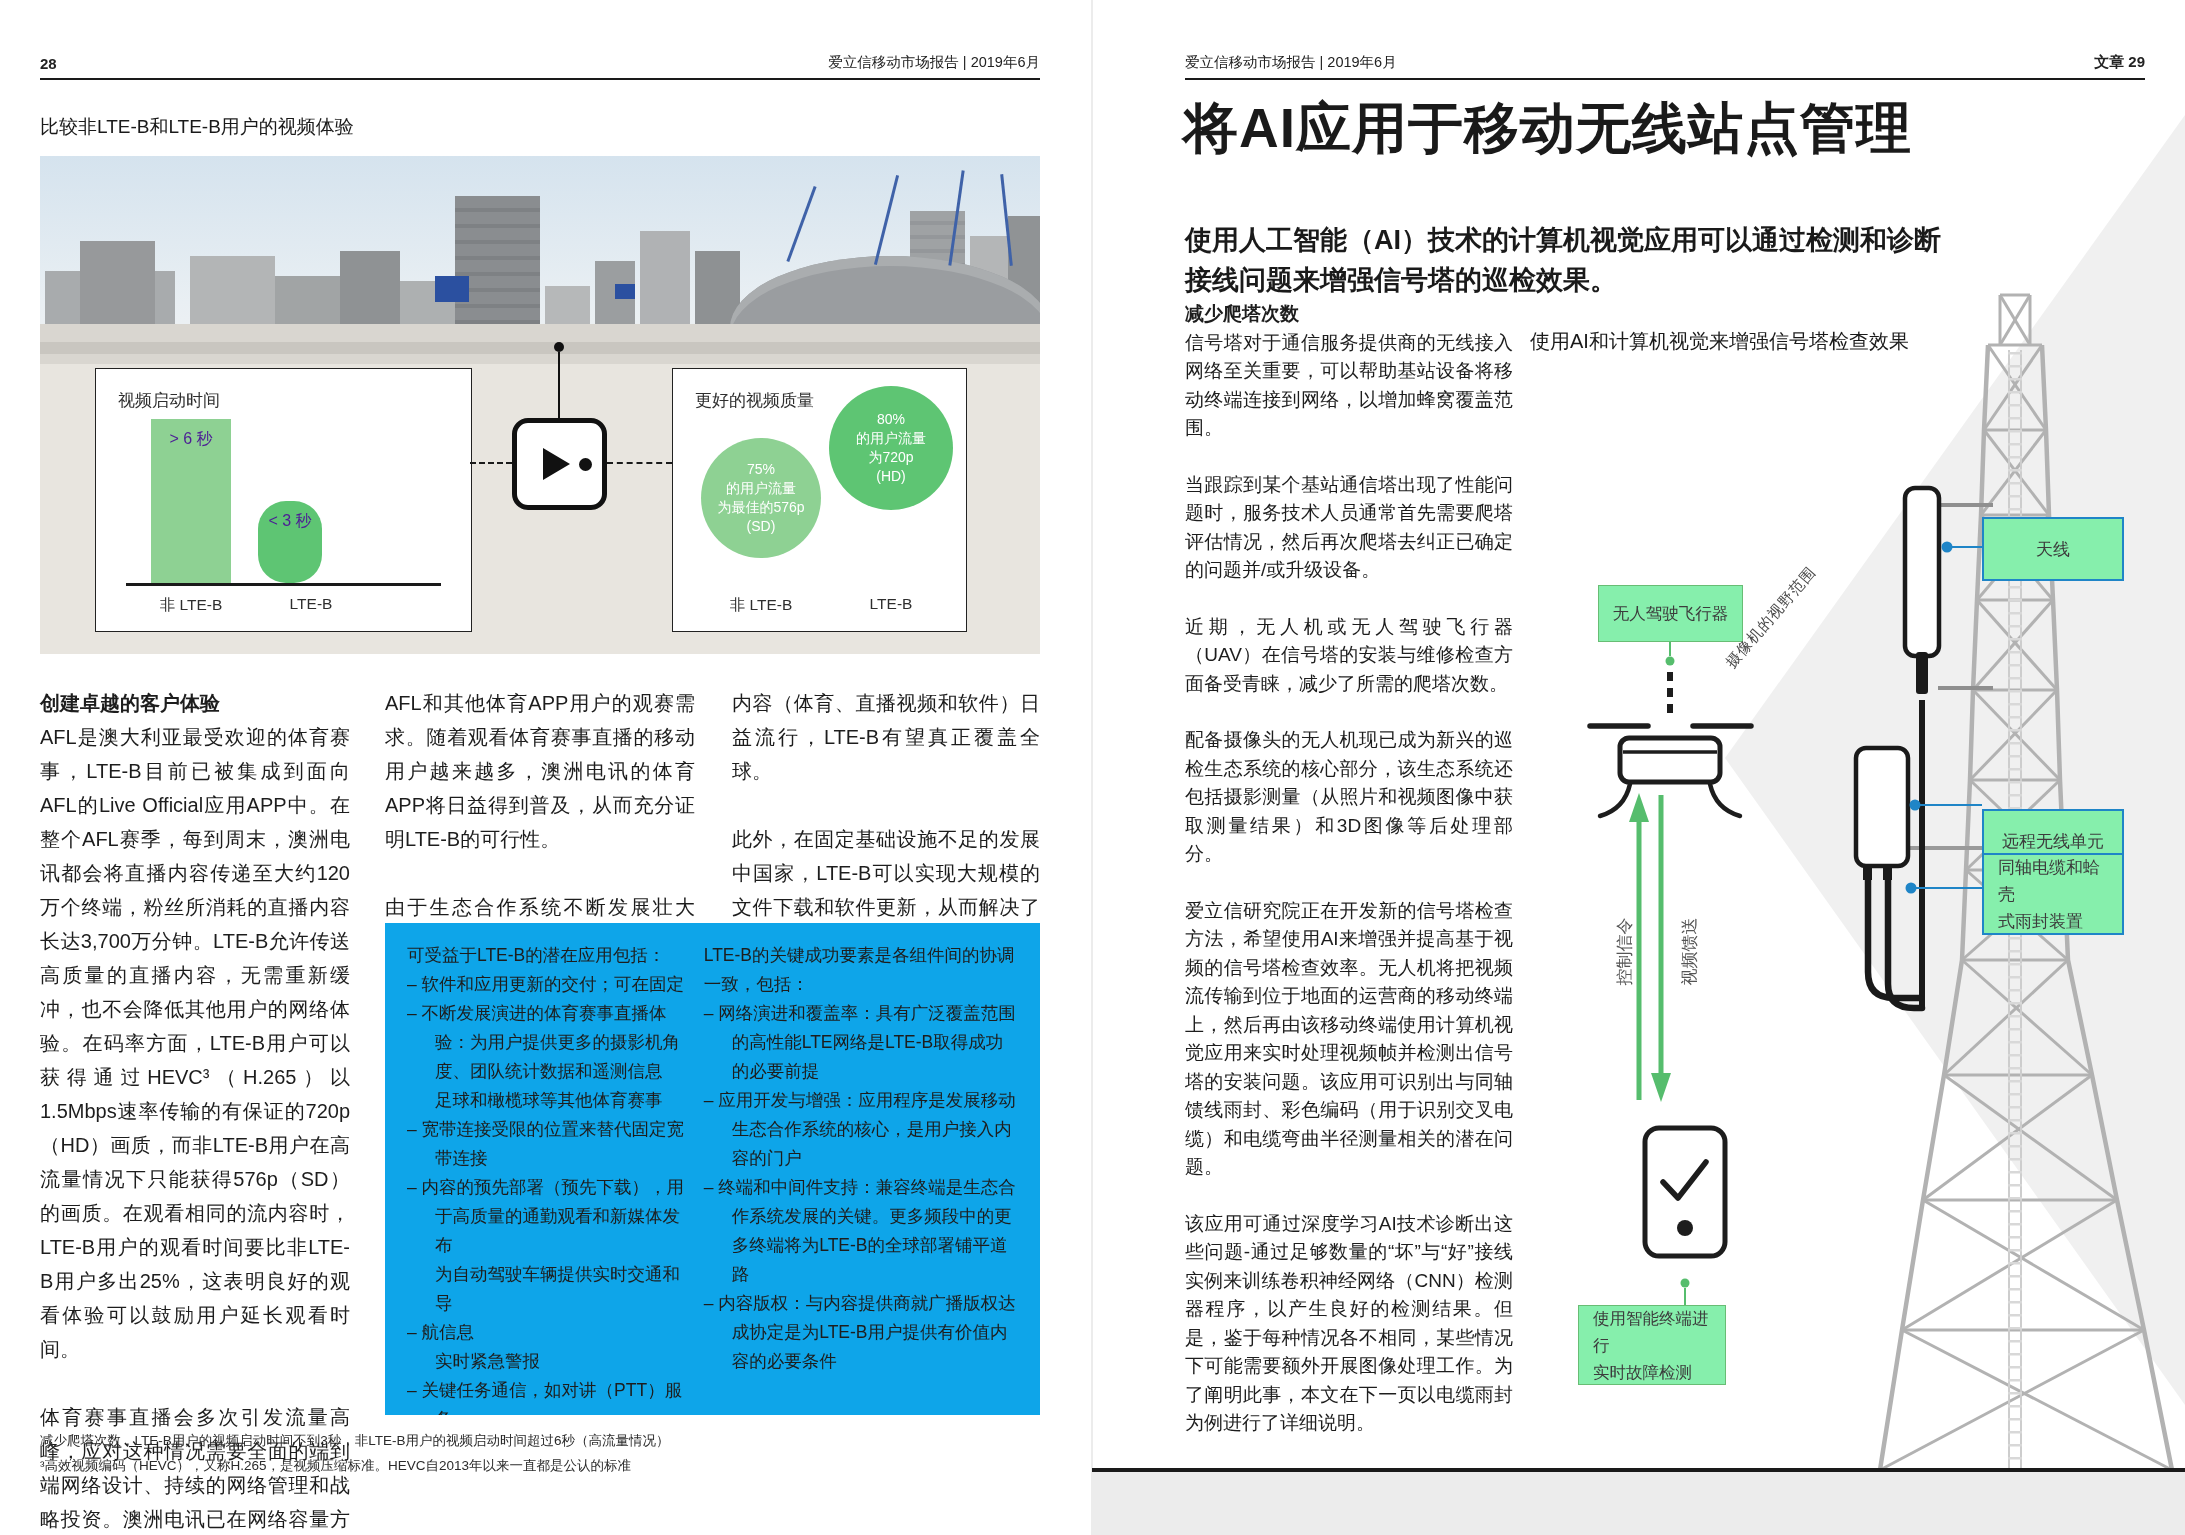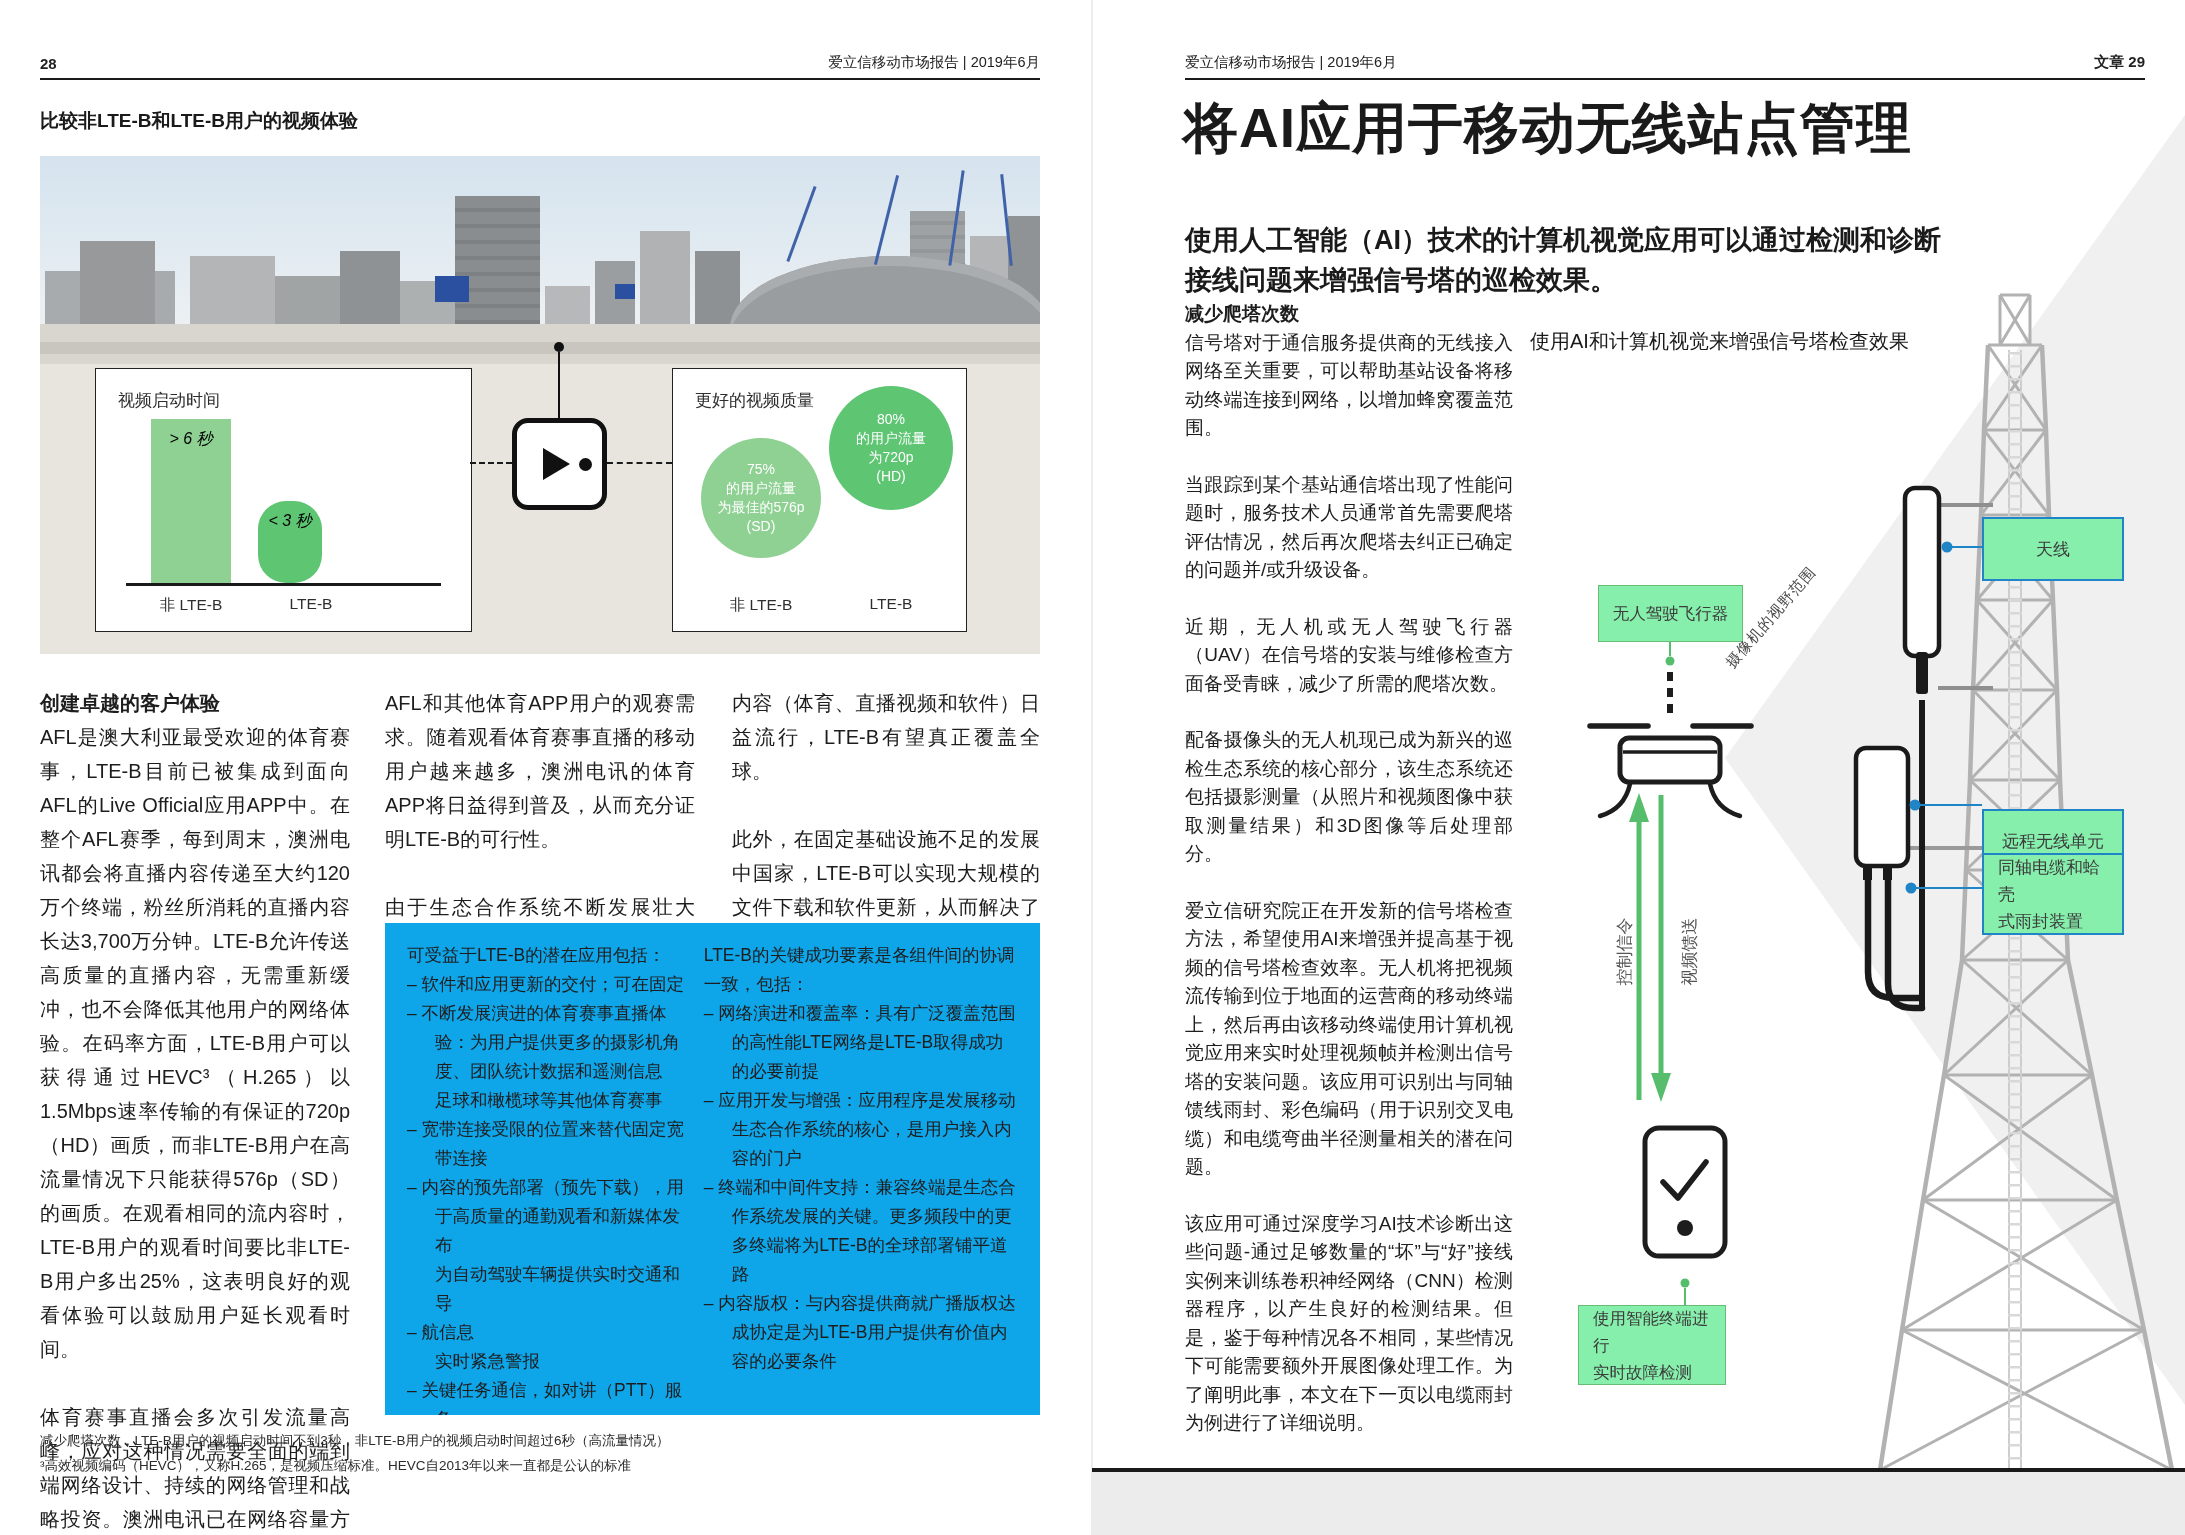--- a/index.html
+++ b/index.html
@@ -3,30 +3,30 @@
 <meta charset="utf-8">
 <style>
   html,body{margin:0;padding:0;background:#fff;}
   body{font-family:"Liberation Sans","DejaVu Sans",sans-serif;color:#1a1a1a;}
   #page{position:relative;width:2185px;height:1535px;background:#fff;overflow:hidden;}
   
   .hdr{position:absolute;top:46px;height:26px;display:flex;justify-content:space-between;align-items:flex-end;font-size:14.5px;color:#222;}
   .hdr .pgnum{font-weight:700;font-size:15px;}
   .rule{position:absolute;height:2px;background:#1a1a1a;}
   
-  .fig-title{position:absolute;left:40px;top:108px;font-size:19px;font-weight:700;}
+  .fig-title{position:absolute;left:40px;top:114px;font-size:19px;font-weight:400;}
   #figure{position:absolute;left:40px;top:156px;width:1000px;height:498px;overflow:hidden;}
   #city{position:absolute;left:0;top:0;width:1000px;height:208px;background:linear-gradient(#d5e3ee 0%,#e9eff3 70%,#f0f2f3 100%);}
   .bld{position:absolute;}
   #ground{position:absolute;left:0;top:168px;width:1000px;height:40px;background:#d9d6d0;}
   #road{position:absolute;left:0;top:186px;width:1000px;height:12px;background:#c9c6c0;}
   #beige{position:absolute;left:0;top:208px;width:1000px;height:290px;background:#e8e5df;}
   .card{position:absolute;top:212px;height:262px;background:#fff;border:1.5px solid #222;}
   .card-title{position:absolute;left:22px;top:20px;font-size:17px;color:#2e2e2e;}
-  .bar{position:absolute;color:#000000;font-size:16px;text-align:center;padding-top:10px;box-sizing:border-box;font-style:italic;}
+  .bar{position:absolute;color:#4c1d95;font-size:16px;text-align:center;padding-top:10px;box-sizing:border-box;}
   .axis{position:absolute;background:#1a1a1a;}
   .cat{position:absolute;font-size:15.5px;color:#2e2e2e;text-align:center;width:110px;}
   .bubble{position:absolute;border-radius:50%;color:#fff;font-size:14px;line-height:19px;text-align:center;white-space:pre-line;display:flex;align-items:center;justify-content:center;}
   #player{position:absolute;left:472px;top:262px;width:95px;height:92px;background:#fff;border:5px solid #111;border-radius:16px;box-sizing:border-box;}
   #play-tri{position:absolute;left:26px;top:25px;width:0;height:0;border-left:27px solid #111;border-top:16px solid transparent;border-bottom:16px solid transparent;}
   #play-dot{position:absolute;left:62px;top:35px;width:13px;height:13px;border-radius:50%;background:#111;}
   .dashline{position:absolute;border-top:2px dashed #1a1a1a;height:0;}
   #pv-line{position:absolute;left:518px;top:196px;width:2px;height:66px;background:#111;}
   #pv-dot{position:absolute;left:514px;top:186px;width:10px;height:10px;border-radius:50%;background:#111;}
   

